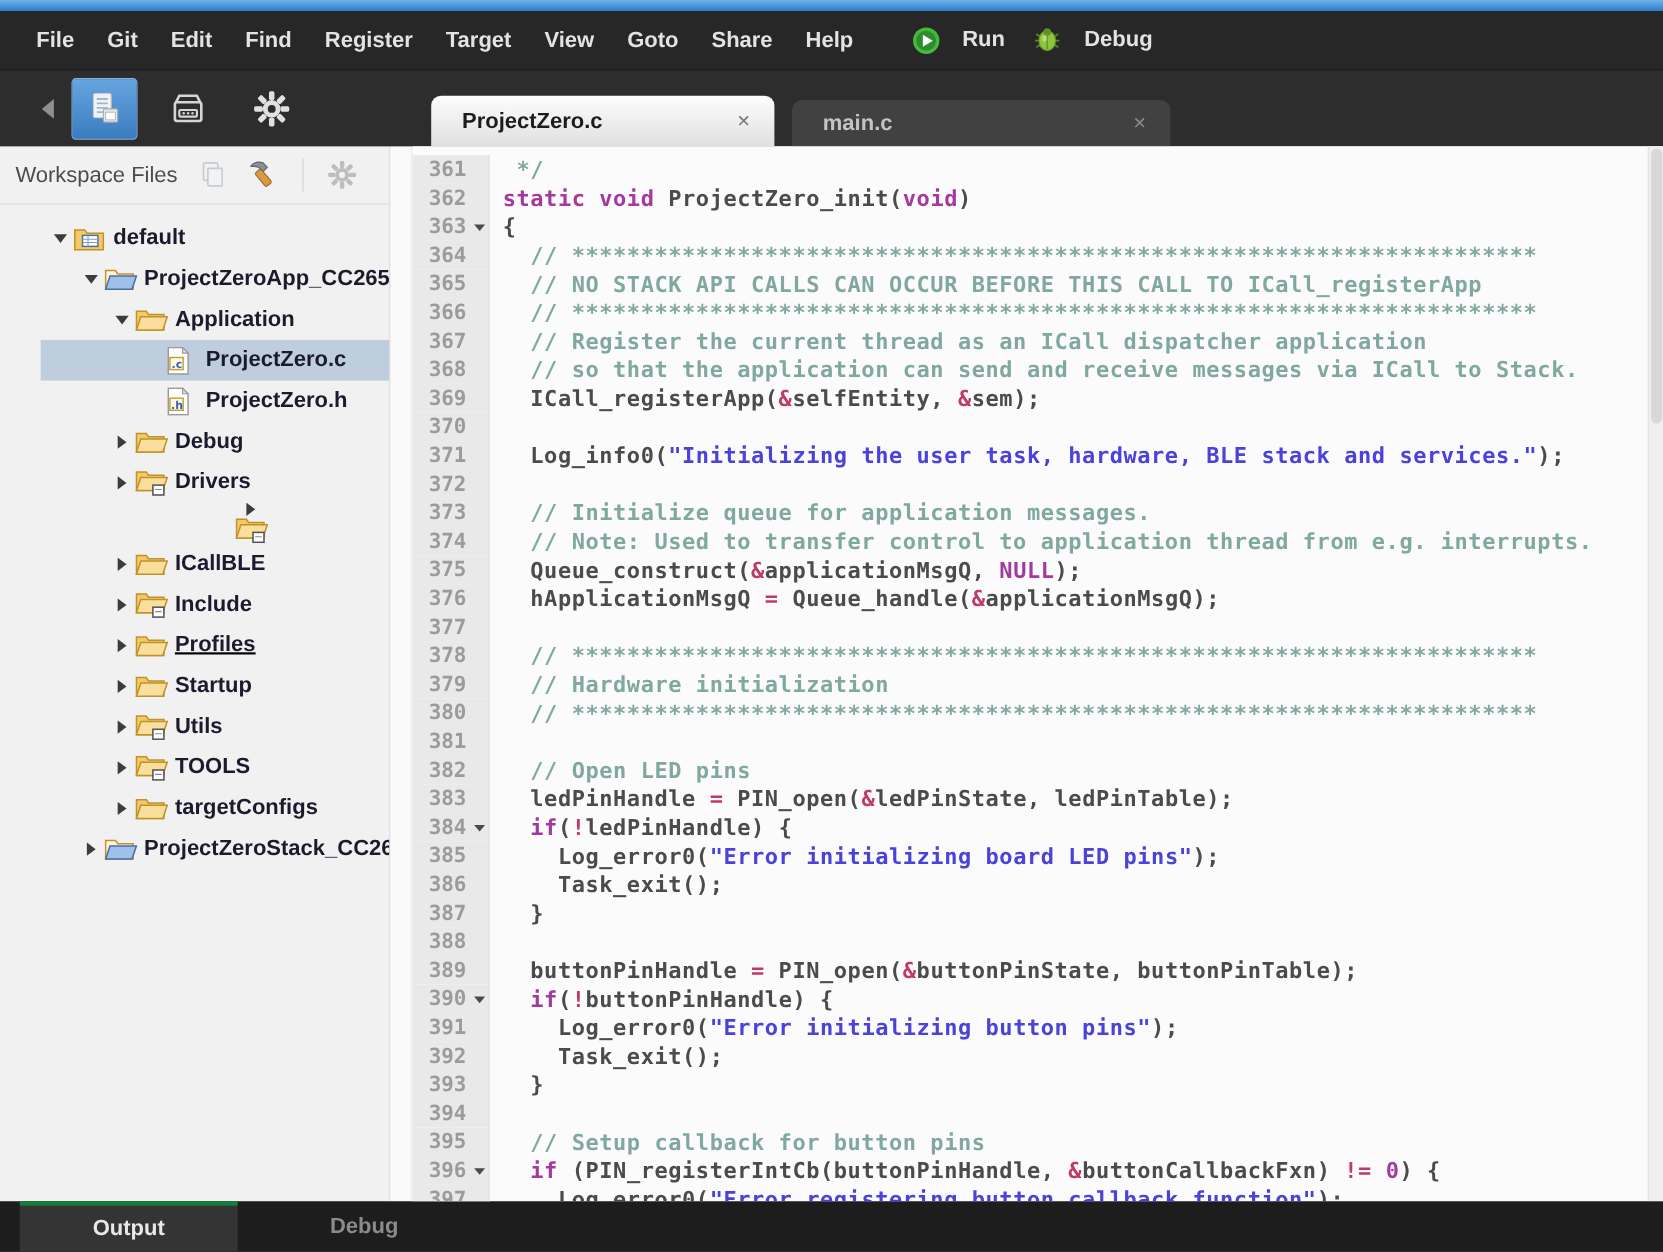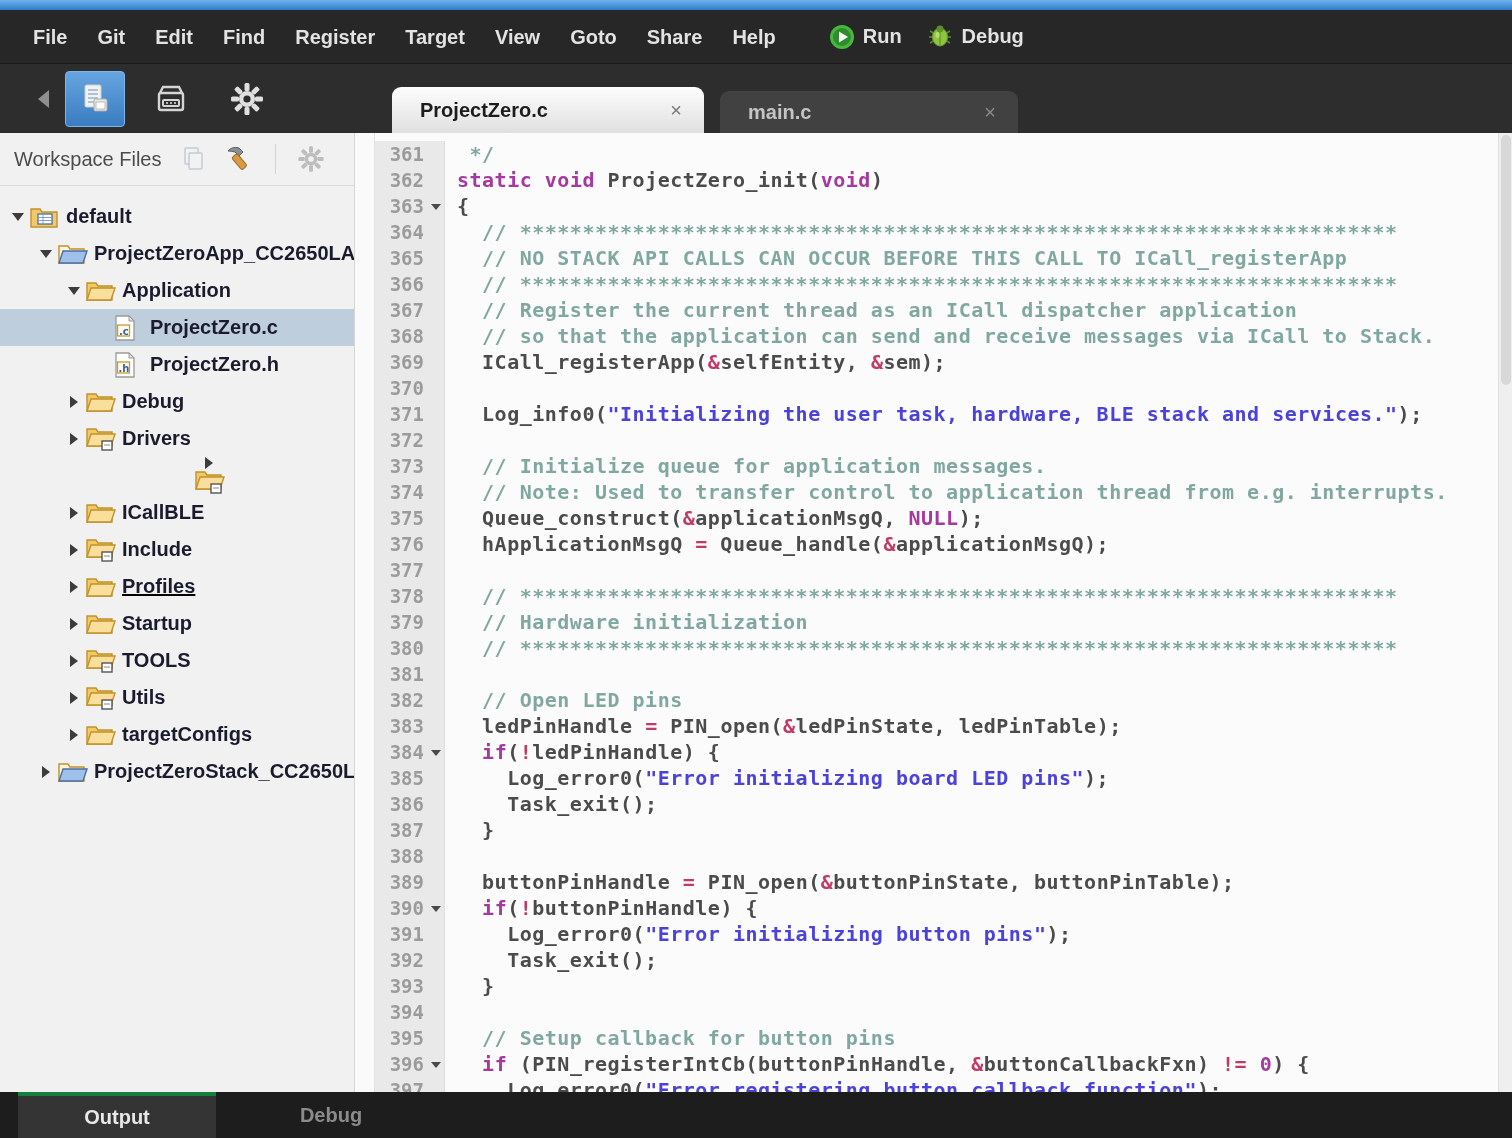--- a/index.html
+++ b/index.html
@@ -13,53 +13,53 @@
   
   .menubar {
     height:54px; background:#272727; display:flex; align-items:center;
     padding-left:18px; border-bottom:1px solid #1a1a1a;
   }
   .menu-item {
     color:#e3e3e3; font-size:20px; font-weight:600; padding:16px 15px;
     line-height:54px; cursor:default;
   }
   .run-group { display:flex; align-items:center; margin-left:26px; }
-  .run-btn, .debug-btn { display:flex; align-items:center; gap:8px; padding:0 12px; }
+  .run-btn, .debug-btn { display:flex; align-items:center; gap:20px; padding:0 12px; }
   .run-btn span, .debug-btn span { color:#e3e3e3; font-size:20px; font-weight:600; }
   
   .toolbar { position:relative; height:69px; background:#2d2d2d; }
   .tool-left { position:absolute; left:0; top:0; height:100%; display:flex; align-items:center; }
   .chevron-left {
     width:0; height:0; margin-left:38px;
     border-top:9px solid transparent; border-bottom:9px solid transparent;
     border-right:11px solid #8f8f8f;
   }
   .tool-btn { width:60px; height:56px; margin-left:16px; display:flex; align-items:center; justify-content:center; border-radius:4px; }
   .tool-btn.active { background:linear-gradient(#66a5e0,#3a7cc0); border:1px solid #7eb4e8; }
   .tabs { position:absolute; left:392px; bottom:0; display:flex; align-items:flex-end; }
   .tab {
     height:46px; display:flex; align-items:center; border-radius:9px 9px 0 0;
     padding:0 22px 0 28px; font-size:20px; font-weight:600;
   }
   .tab.active { width:312px; background:linear-gradient(#fdfdfd,#e0e0e0); color:#1c1c1c; }
-  .tab.inactive { width:298px; background:#414141; color:#c4c4c4; margin-left:16px; height:42px; }
+  .tab.inactive { width:344px; background:#414141; color:#c4c4c4; margin-left:16px; height:42px; }
   .tab .close { margin-left:auto; font-size:20px; color:#8a8a8a; font-weight:400; }
   .tab.active .close { color:#777; }
   
   .main { display:flex; height:959px; background:#fbfbfb; }
   
   .sidebar { width:355px; background:#f1f1f1; border-right:1px solid #d6d6d6; overflow:hidden;text-align:right; }
   .side-header {
     height:53px; display:flex; align-items:center; padding:0 14px;
     border-bottom:1px solid #dcdcdc;
   }
   .side-title { font-size:20px; color:#4c4c4c; flex:0 0 auto; }
   .side-icons { display:flex; align-items:center; margin-left:18px; gap:14px; }
   .vdiv { width:1px; height:30px; background:#d2d2d2; margin:0 6px; }
-  .tree { padding-top:12px; }
+  .tree { padding-top:12px;padding-left:37px; }
   .tree-row { height:37px; display:flex; align-items:center; white-space:nowrap; overflow:hidden; }
   .tree-row.selected { background:#bfcedd; }
   .arrow { width:20px; display:flex; justify-content:center; flex:0 0 auto; }
   .arr-open { width:0; height:0; border-left:6px solid transparent; border-right:6px solid transparent; border-top:8px solid #3c3c3c; }
   .arr-closed { width:0; height:0; border-top:6px solid transparent; border-bottom:6px solid transparent; border-left:8px solid #3c3c3c; }
   .tree-icon { width:30px; height:26px; display:flex; align-items:center; flex:0 0 auto; margin-left:2px; }
   .tree-label { font-size:20px; font-weight:600; color:#1b1b2e; margin-left:6px; }
   
   .side-strip { width:20px; background:#fafafa; border-right:1px solid #e2e2e2; }
   
@@ -382,35 +382,35 @@
               <span class="arr-closed"></span>
             </span>
             <span class="tree-icon">
               <svg width="30" height="26" viewBox="0 0 30 26">
                 <path d="M1 3 h9 l2 3 h14 v14 H1 Z" fill="#f3c868" stroke="#c0922a" stroke-width="1.4"></path>
                 <path d="M5 8 h24 l-4 12 H1 Z" fill="#fadf9c" stroke="#c0922a" stroke-width="1.4"></path>
                 <rect x="16" y="15" width="10" height="9" fill="#ffffff" stroke="#555555" stroke-width="1.4"></rect>
                 <line x1="18" y1="19" x2="24" y2="19" stroke="#888888"></line>
               </svg>
             </span>
-            <span class="tree-label">TOOLS</span>
+            <span class="tree-label">Utils</span>
           </div>
           <div class="tree-row" style="padding-left: 64px;">
             <span class="arrow">
               <span class="arr-closed"></span>
             </span>
             <span class="tree-icon">
               <svg width="30" height="26" viewBox="0 0 30 26">
                 <path d="M1 3 h9 l2 3 h14 v14 H1 Z" fill="#f3c868" stroke="#c0922a" stroke-width="1.4"></path>
                 <path d="M5 8 h24 l-4 12 H1 Z" fill="#fadf9c" stroke="#c0922a" stroke-width="1.4"></path>
                 <rect x="16" y="15" width="10" height="9" fill="#ffffff" stroke="#555555" stroke-width="1.4"></rect>
                 <line x1="18" y1="19" x2="24" y2="19" stroke="#888888"></line>
               </svg>
             </span>
-            <span class="tree-label">Utils</span>
+            <span class="tree-label">TOOLS</span>
           </div>
           <div class="tree-row" style="padding-left: 64px;">
             <span class="arrow">
               <span class="arr-closed"></span>
             </span>
             <span class="tree-icon">
               <svg width="30" height="24" viewBox="0 0 30 24">
                 <path d="M1 4 h9 l2 3 h14 v14 H1 Z" fill="#f3c868" stroke="#c0922a" stroke-width="1.4"></path>
                 <path d="M5 9 h24 l-4 12 H1 Z" fill="#fadf9c" stroke="#c0922a" stroke-width="1.4"></path>
               </svg>

